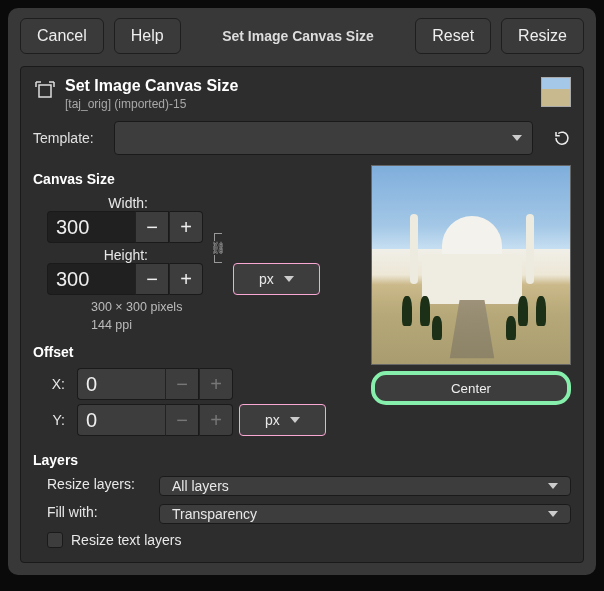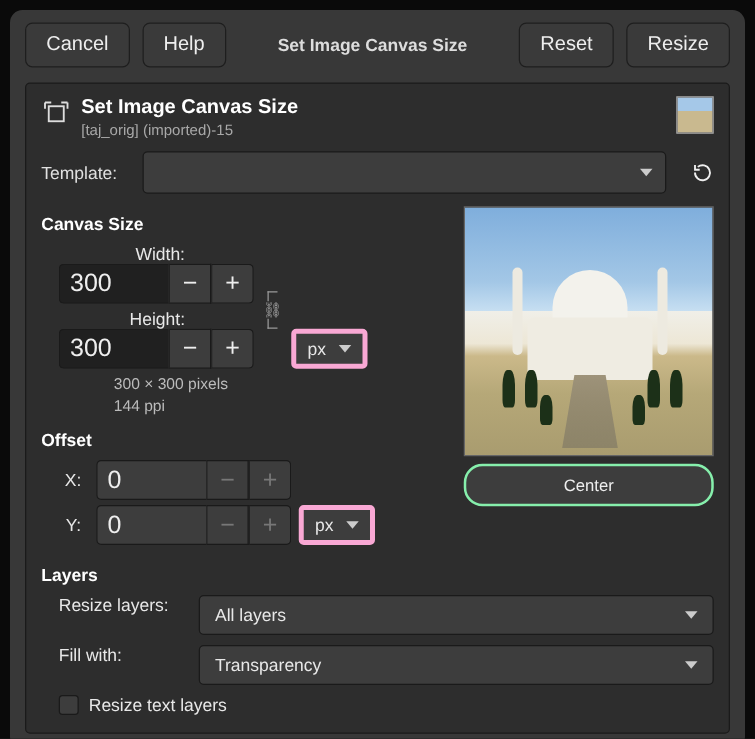--- a/index.html
+++ b/index.html
@@ -141,25 +141,25 @@
     color: #aaa;
     font-size: 11px;
     gap: 0;
   }
   .chain-line { width: 8px; height: 8px; border-left: 1px solid #999; border-top: 1px solid #999; }
   .chain-line.bot { border-top: none; border-bottom: 1px solid #999; }
   .chain-glyph { font-size: 12px; }
   .unit-select {
     height: 32px;
     background: #3d3d3d;
-    border: 4px solid #f9a8d4;
+    border: 1px solid #f9a8d4;
     border-radius: 4px;
     display: flex;
     align-items: center;
-    padding: 0 9px;
+    padding: 0 25px;
     gap: 10px;
     cursor: pointer;
   }
   .meta-text { font-size: 12.5px; color: #bbb; margin-left: 58px; line-height: 1.4; }
   .preview-box { width: 200px; }
   .preview-img {
     width: 200px; height: 200px;
     border: 1px solid #666;
     background: linear-gradient(to bottom,
       #7faedc 0%, #a3c7e6 30%, #c7dff2 42%,
@@ -188,33 +188,33 @@
   .m1 { left: 38px; } .m2 { left: 154px; }
   .path { position: absolute; left: 84px; top: 120px; width: 32px; height: 70px;
     background: linear-gradient(#9e937a, #8d8468);
     transform: perspective(80px) rotateX(40deg); }
   .tree { position: absolute; width: 10px; height: 30px; background: #1c3018; border-radius: 40% 40% 20% 20%; top: 130px; }
   .t1{left:30px}.t2{left:48px}.t3{left:146px}.t4{left:164px}.t5{left:60px;top:150px;height:24px}.t6{left:134px;top:150px;height:24px}
   .center-btn {
     width: 200px;
     height: 34px;
     background: #3d3d3d;
-    border: 2px solid #86efac;
+    border: 4px solid #86efac;
     border-radius: 15px;
     color: #eee;
     cursor: pointer;
   }
   .offset-block { margin-top: 6px; }
   .offset-row { display: flex; align-items: center; gap: 6px; margin-left: 14px; margin-bottom: 4px; }
   .layers-block { margin-top: 12px; }
   .dropdown-row { display: flex; gap: 20px; margin-left: 14px; margin-bottom: 8px; }
   .dd-label { width: 92px; }
   .dropdown {
     flex: 1;
-    height: 32px;
+    height: 20px;
     background: #3d3d3d;
     border: 1px solid #1a1a1a;
     border-radius: 4px;
     display: flex;
     align-items: center;
     justify-content: space-between;
     padding: 0 12px;
     cursor: pointer;
   }
   .check-row { display: flex; align-items: center; gap: 8px; margin-left: 14px; }

